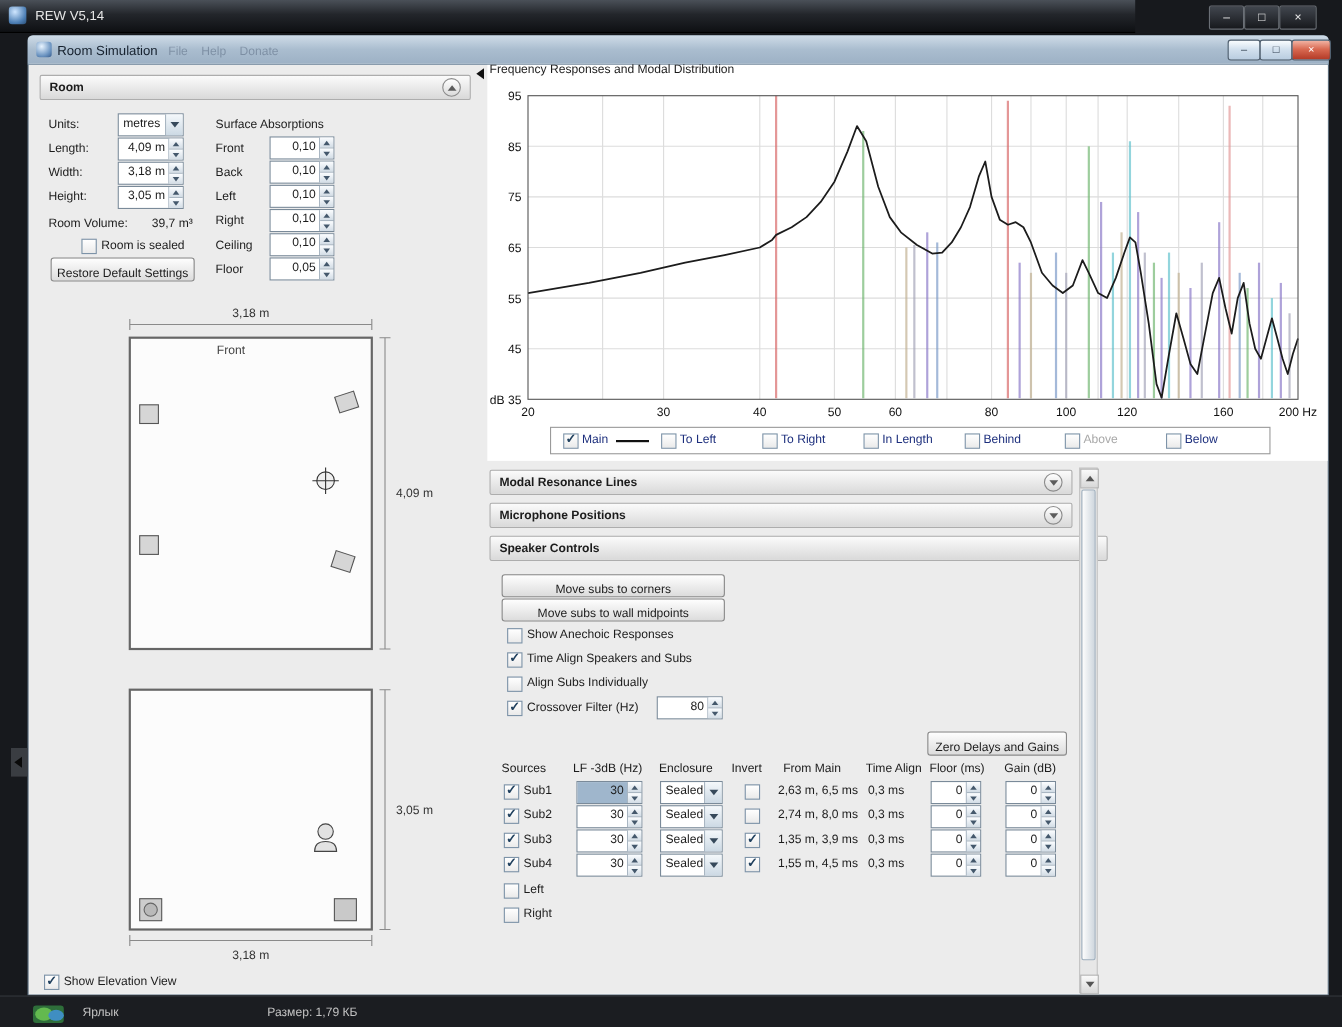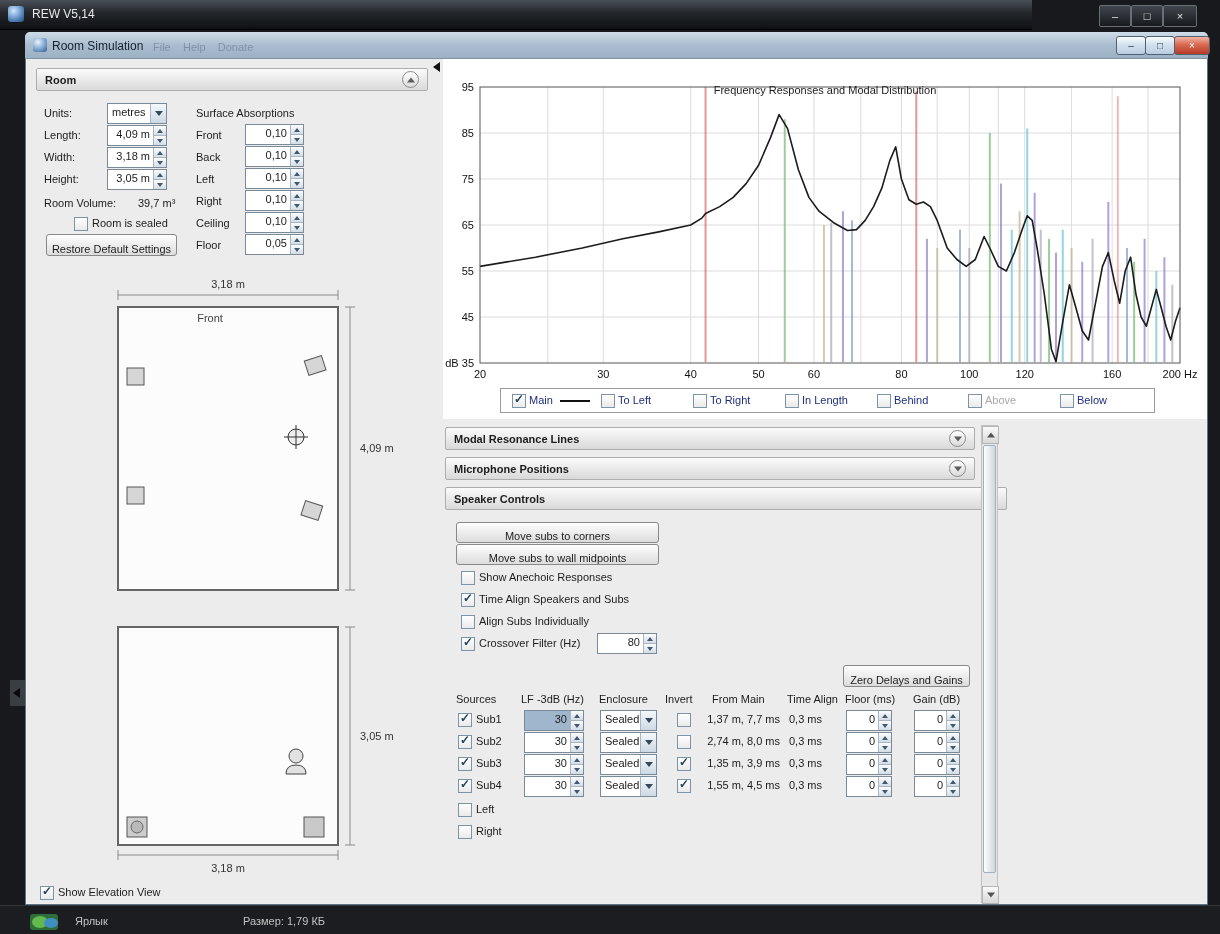--- a/index.html
+++ b/index.html
@@ -317,21 +317,21 @@
     <text x="158.2638813389769" y="318" text-anchor="middle" font-size="11" fill="#111">30</text>
     <text x="245.72099696478685" y="318" text-anchor="middle" font-size="11" fill="#111">40</text>
     <text x="313.5580060704263" y="318" text-anchor="middle" font-size="11" fill="#111">50</text>
     <text x="368.9848783037637" y="318" text-anchor="middle" font-size="11" fill="#111">60</text>
     <text x="456.4419939295737" y="318" text-anchor="middle" font-size="11" fill="#111">80</text>
     <text x="524.2790030352132" y="318" text-anchor="middle" font-size="11" fill="#111">100</text>
     <text x="579.7058752685506" y="318" text-anchor="middle" font-size="11" fill="#111">120</text>
     <text x="667.1629908943605" y="318" text-anchor="middle" font-size="11" fill="#111">160</text>
     <text x="735" y="318" text-anchor="middle" font-size="11" fill="#111">200 Hz</text>
   </svg>
-<div class="abs" style="left:445px;top:84px;width:760px;text-align:center;pointer-events:none">Frequency Responses and Modal Distribution</div>
+<div class="abs" style="left:445px;top:57px;width:760px;pointer-events:none">Frequency Responses and Modal Distribution</div>
 
 <div class="abs" style="left:500px;top:388px;width:655px;height:25px;background:#fff;border:1px solid #9a9a9a"></div>
 <span class="cb checked" style="left:512px;top:394px"></span>
 <span class="lbl legend-lbl" style="left:529px;top:393px">Main</span>
 <div class="abs" style="left:560px;top:400px;width:30px;height:2px;background:#111"></div>
 <span class="cb" style="left:601px;top:394px"></span>
 <span class="lbl legend-lbl" style="left:618px;top:393px">To Left</span>
 <span class="lbl legend-lbl" style="left:618px;top:393px"></span>
 <span class="cb" style="left:693px;top:394px"></span>
 <span class="lbl legend-lbl" style="left:710px;top:393px">To Right</span>
@@ -400,21 +400,21 @@
   <span class="btns">
       <i class="u"></i>
       <i class="d"></i>
     </span>
 </div>
 <div class="combo" style="left:600px;top:710px;width:55px">
   <span class="val">Sealed</span>
   <span class="dd"></span>
 </div>
 <span class="cb" style="left:677px;top:713px"></span>
-<span class="lbl" style="left:698px;top:712px;width:82px;text-align:right">1,37 m, 7,7 ms</span>
+<span class="lbl" style="left:698px;top:712px;width:82px;text-align:right">2,63 m, 6,5 ms</span>
 <span class="lbl" style="left:782px;top:712px;width:40px;text-align:right">0,3 ms</span>
 <div class="spin" style="left:846px;top:710px;width:44px">
   <span class="val">0</span>
   <span class="btns">
       <i class="u"></i>
       <i class="d"></i>
     </span>
 </div>
 <div class="spin" style="left:914px;top:710px;width:44px">
   <span class="val">0</span>

